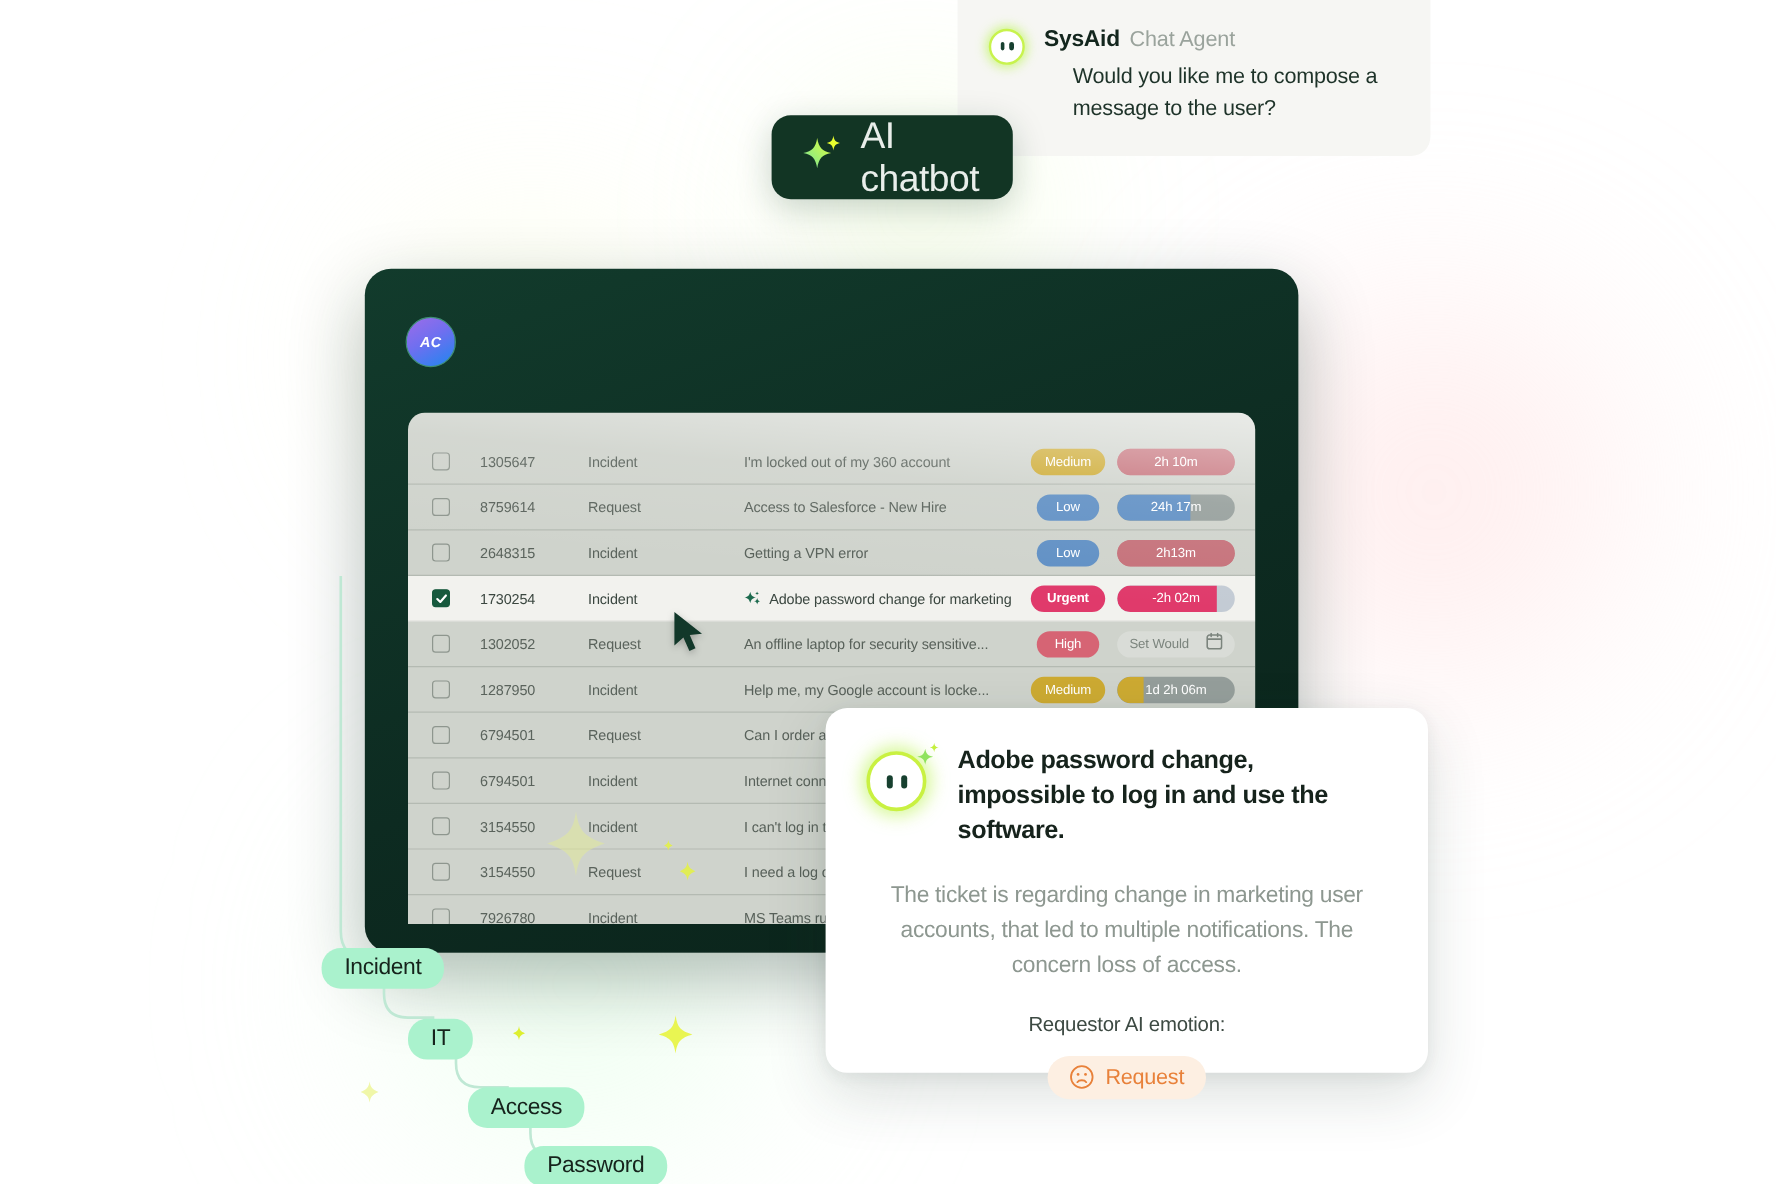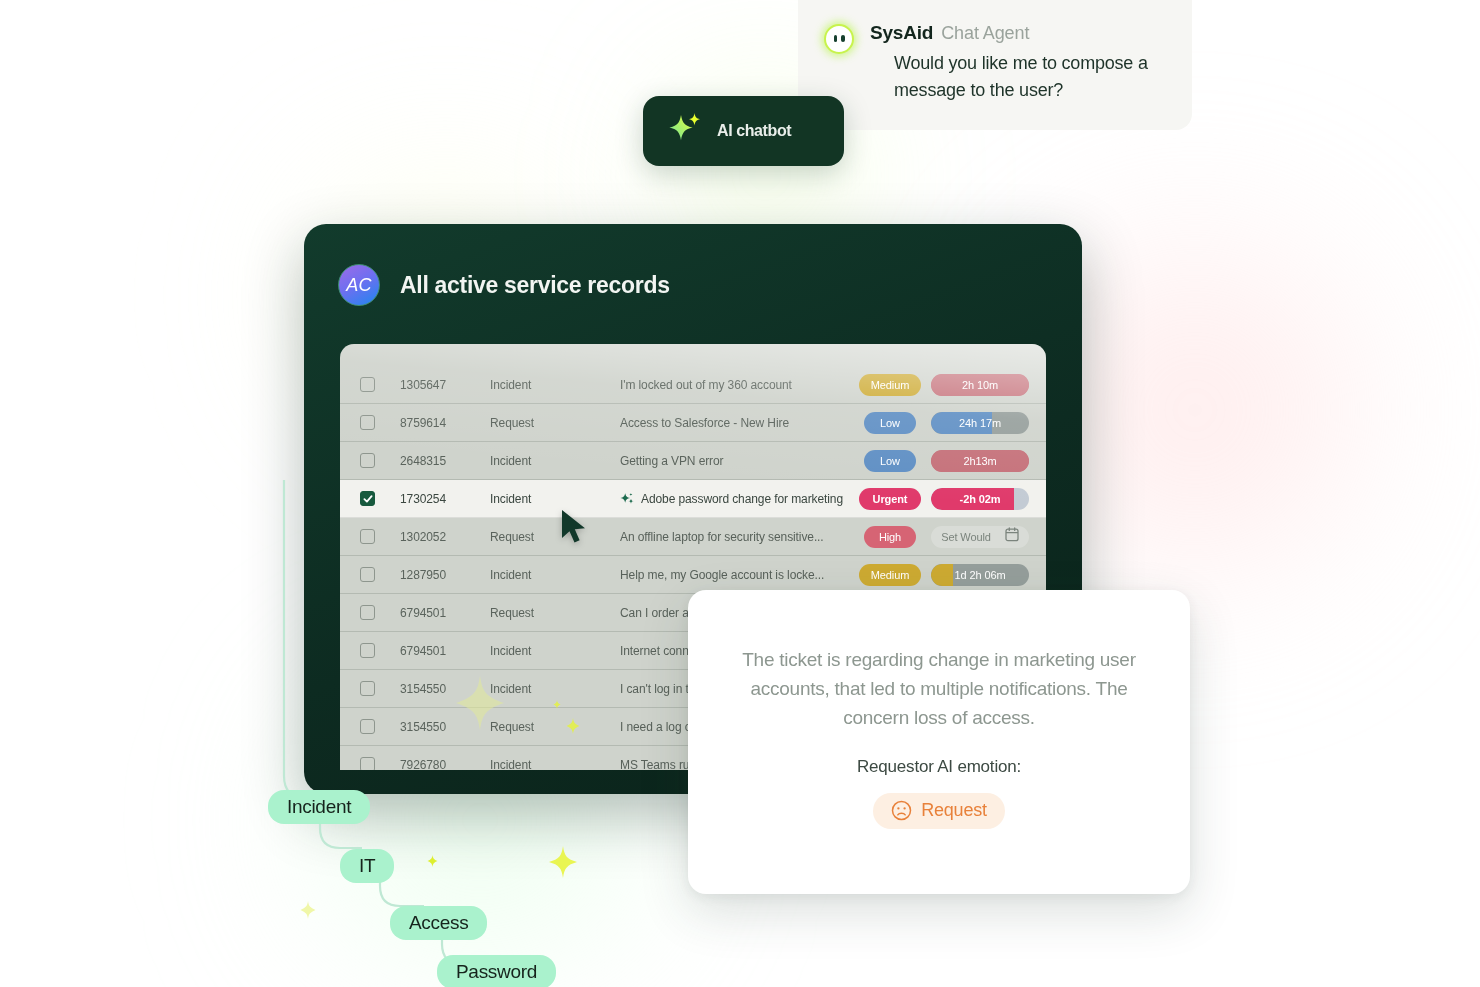--- a/index.html
+++ b/index.html
@@ -114,21 +114,21 @@
     left: 643px; top: 96px;
     width: 201px; height: 70px;
     background: #123524;
     border-radius: 16px;
     display: flex; align-items: center;
     gap: 12px;
     padding-left: 24px;
     box-shadow: 0 8px 28px rgba(18,53,36,0.22);
   }
   .ai-pill-label {
-    font-size: 16px; font-weight: 700; color: #e9eeea;
+    font-size: 31px; font-weight: 400; color: #e9eeea;
     letter-spacing: -0.4px;
   }
 
   
   .panel {
     position: absolute;
     left: 304px; top: 224px;
     width: 778px; height: 570px;
     background: linear-gradient(160deg, #123b2c 0%, #0d2b21 55%, #0a2219 100%);
     border-radius: 22px;
@@ -137,21 +137,21 @@
   }
   .panel-header {
     display: flex; align-items: center; gap: 20px;
     padding: 40px 0 0 34px;
   }
   .avatar-ac {
     width: 42px; height: 42px; border-radius: 50%;
     background: linear-gradient(150deg, #9d6ce8 0%, #6f6ff0 45%, #1f86ef 100%);
     border: 1.5px solid #3f8d73;
     display: flex; align-items: center; justify-content: center;
-    font-size: 18px; font-weight: 400; font-style: italic;
+    font-size: 12px; font-weight: 700; font-style: italic;
     color: #ffffff; letter-spacing: 0.3px;
   }
   .panel-title {
     font-size: 23px; font-weight: 600; color: #f2f5f2;
     letter-spacing: -0.3px;
   }
 
   
   .table-card {
     position: absolute;
@@ -235,21 +235,21 @@
   .sla .fill {
     position: absolute; left: 0; top: 0; bottom: 0;
     border-radius: 11px 0 0 11px;
   }
   .sla .fill.full { border-radius: 11px; }
   .sla .txt {
     position: relative; z-index: 2;
     font-size: 11px; font-weight: 500; color: #ffffff;
     letter-spacing: -0.1px;
   }
-  .sla.urgent .txt { font-weight: 700; }
+  .sla.urgent .txt { font-weight: 400; }
   .sla.setdate {
     background: rgba(255,255,255,0.22);
     gap: 14px;
   }
   .sla.setdate .txt { color: #7b847d; }
 
   .sparkle-row svg { display: block; }
 
   
   .cursor {
@@ -387,21 +387,20 @@
         <path d="M14 5 C15.4 13.2 18.1 16 25.6 17.6 C18.1 19.2 15.4 22 14 30.2 C12.6 22 9.9 19.2 2.4 17.6 C9.9 16 12.6 13.2 14 5 Z" fill="url(#sparkGrad)"></path>
         <path d="M27.5 3 C28.1 7 29.3 8.4 33 9.2 C29.3 10 28.1 11.4 27.5 15.4 C26.9 11.4 25.7 10 22 9.2 C25.7 8.4 26.9 7 27.5 3 Z" fill="#e9ff2e"></path>
       </svg>
     </span>
     <span class="ai-pill-label">AI chatbot</span>
   </div>
 
   <div class="panel">
     <div class="panel-header">
       <div class="avatar-ac">AC</div>
-      <div class="panel-title">All active service records</div>
     </div>
   </div>
 
   <div class="table-card">
     <div id="rows-host">
         <div class="trow">
           <span class="cb"></span>
           <span class="c-id">1305647</span>
           <span class="c-type">Incident</span>
           <span class="c-subj">
@@ -613,20 +612,34 @@
         <path d="M4 0 C4.4 2.6 5 3.4 7.6 4.5 C5 5.6 4.4 6.4 4 9 C3.6 6.4 3 5.6 0.4 4.5 C3 3.4 3.6 2.6 4 0 Z" fill="#e3f04a"></path>
       </svg>
   </div>
 
   <div class="chip chip-incident">Incident</div>
   <div class="chip chip-it">IT</div>
   <div class="chip chip-access">Access</div>
   <div class="chip chip-password">Password</div>
 
   <div class="summary">
+    <div class="summary-head">
+      <div class="big-avatar">
+        <div class="ring"></div>
+        <div class="eye l"></div>
+        <div class="eye r"></div>
+        <div class="spark">
+          <svg width="24" height="24" viewBox="0 0 24 24">
+            <path d="M11 6 C11.8 10.4 13.2 11.8 17.6 12.6 C13.2 13.4 11.8 14.8 11 19.2 C10.2 14.8 8.8 13.4 4.4 12.6 C8.8 11.8 10.2 10.4 11 6 Z" fill="#8fe35c"></path>
+            <path d="M18.5 1 C18.9 3.6 19.6 4.4 22.2 4.9 C19.6 5.4 18.9 6.2 18.5 8.8 C18.1 6.2 17.4 5.4 14.8 4.9 C17.4 4.4 18.1 3.6 18.5 1 Z" fill="#c4f03e"></path>
+          </svg>
+        </div>
+      </div>
+      <div class="summary-title">Adobe password change, impossible to log in and use the software.</div>
+    </div>
     <div class="summary-body">The ticket is regarding change in marketing user accounts, that led to multiple notifications. The concern loss of access.</div>
     <div class="emotion-row">
       <span class="emotion-label">Requestor AI emotion:</span>
       <span class="emotion-badge">
         <span>
           <svg width="21" height="21" viewBox="0 0 21 21">
             <circle cx="10.5" cy="10.5" r="9" fill="none" stroke="#e8813a" stroke-width="1.5"></circle>
             <circle cx="7.4" cy="8.4" r="1.15" fill="#e8813a"></circle>
             <circle cx="13.6" cy="8.4" r="1.15" fill="#e8813a"></circle>
             <path d="M6.8 14.8 C8.2 12.7 12.8 12.7 14.2 14.8" fill="none" stroke="#e8813a" stroke-width="1.5" stroke-linecap="round"></path>

